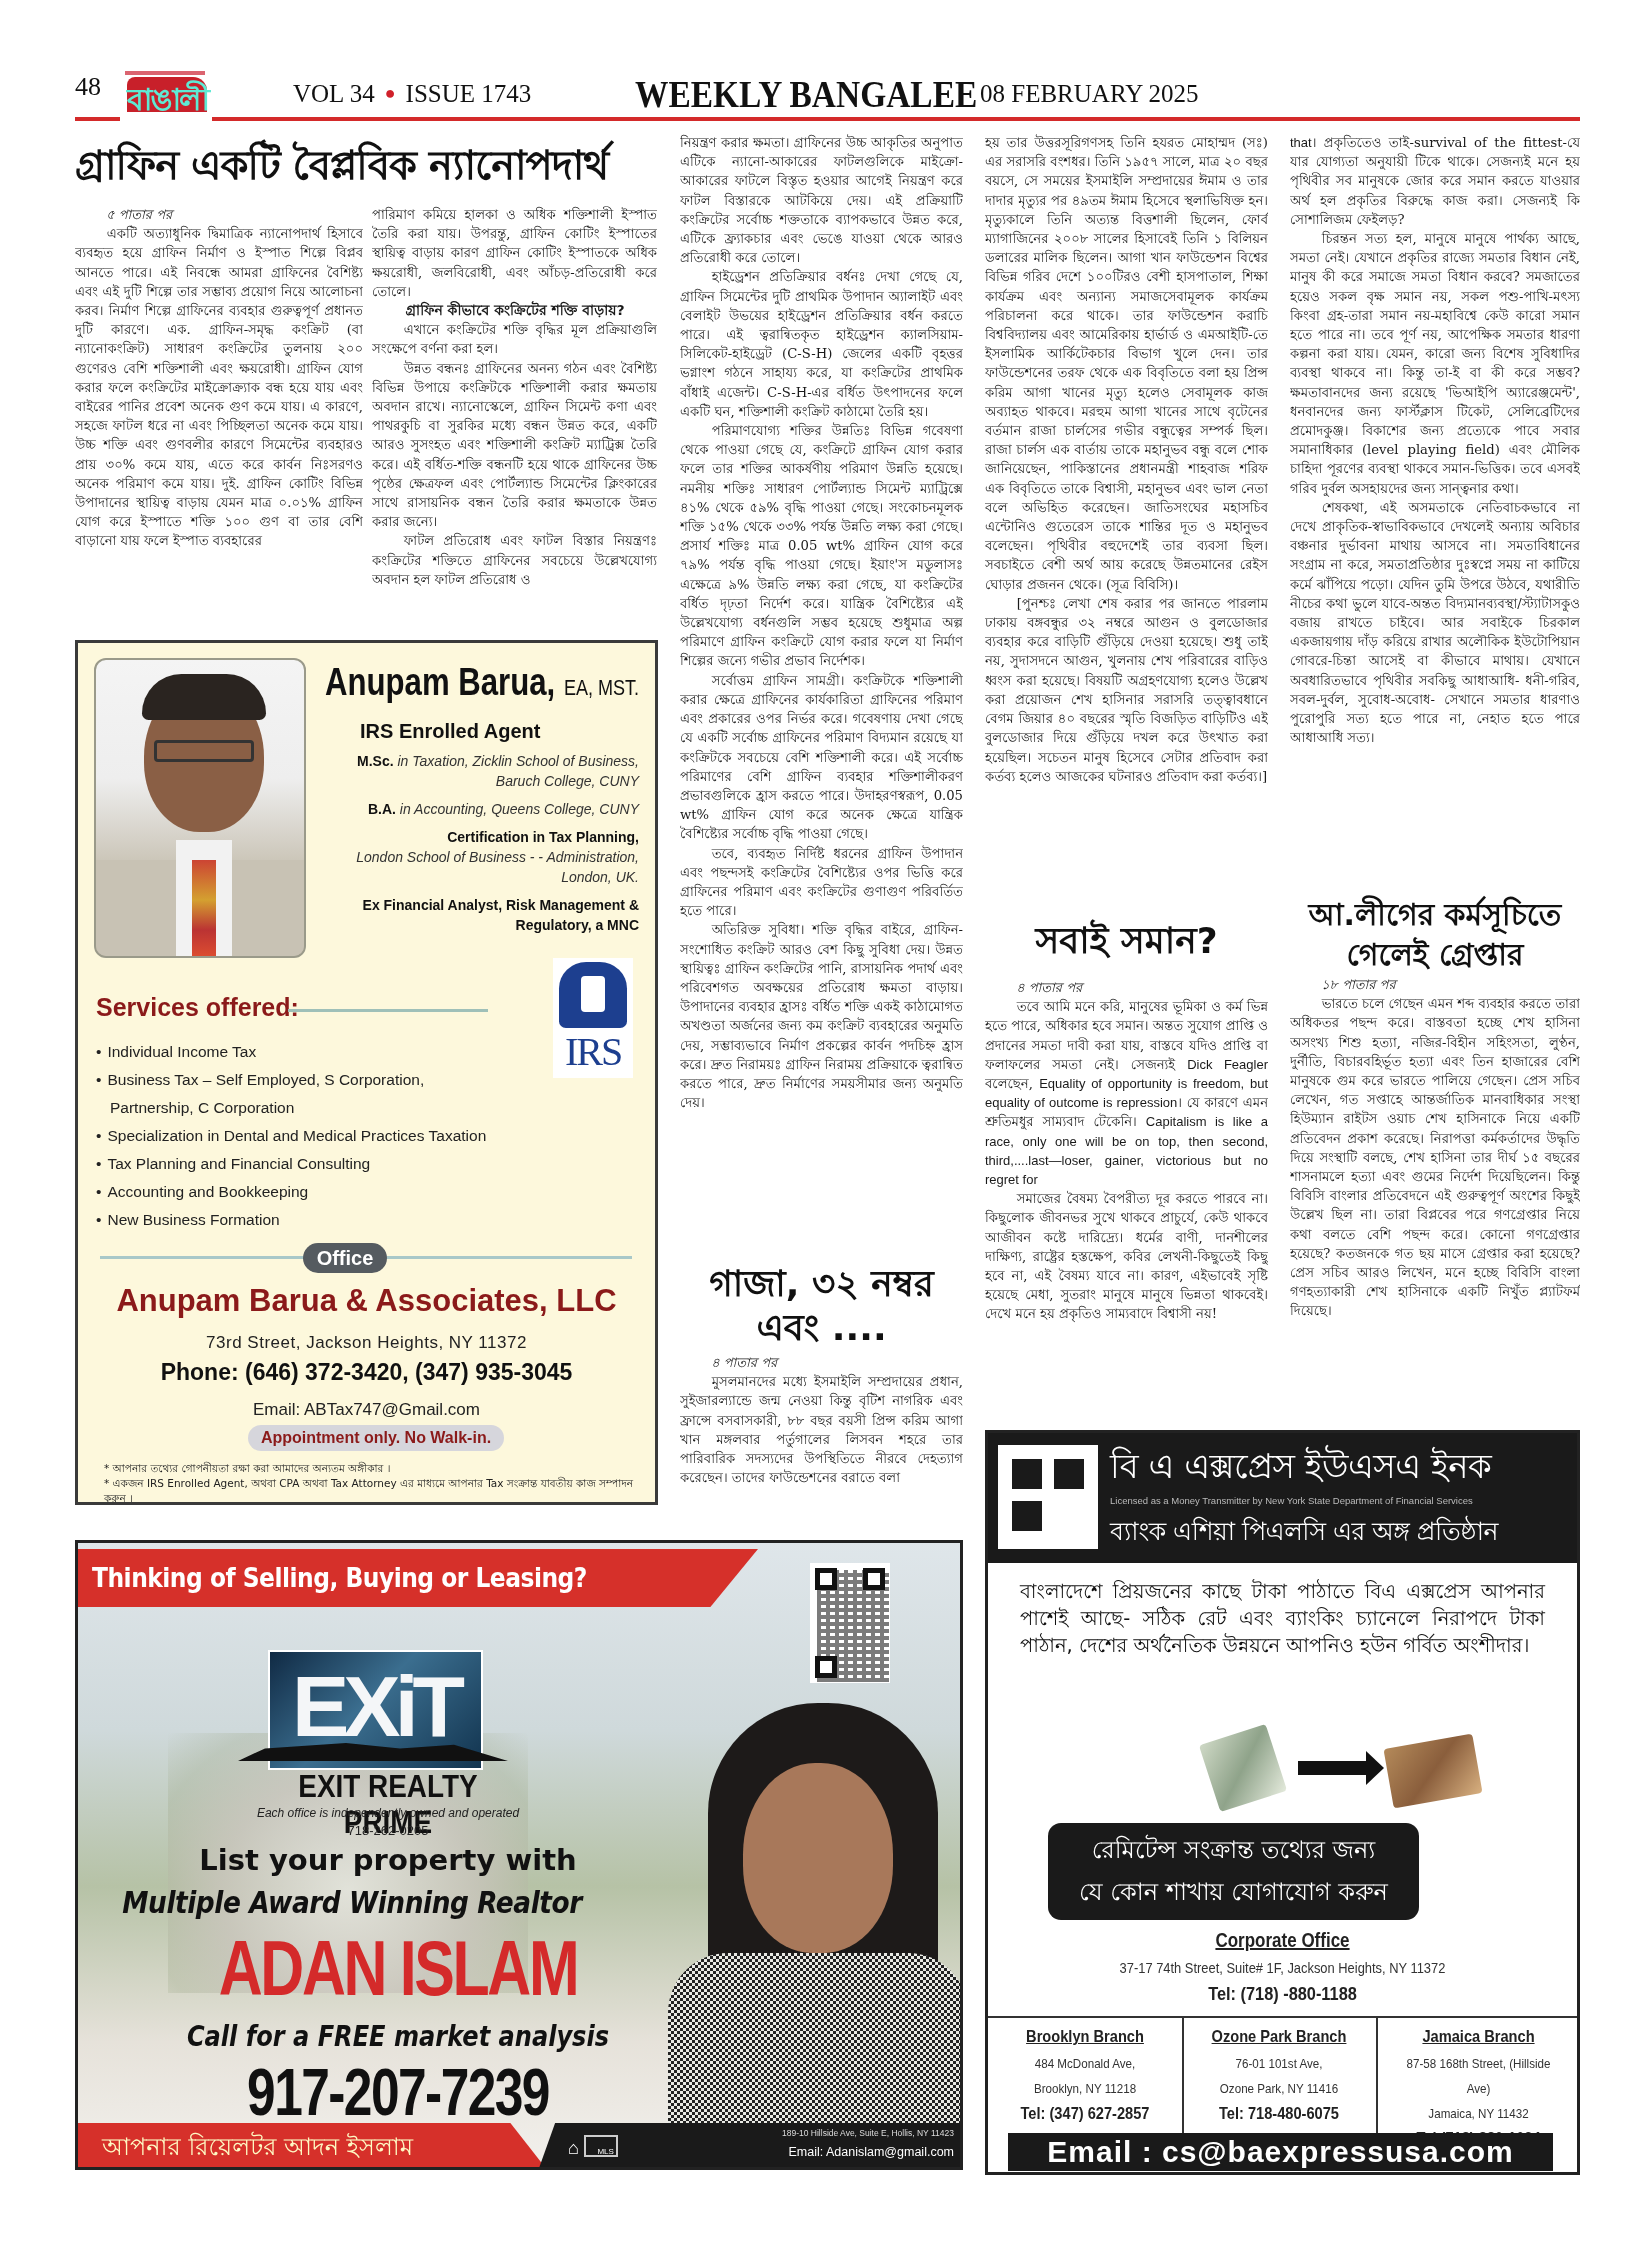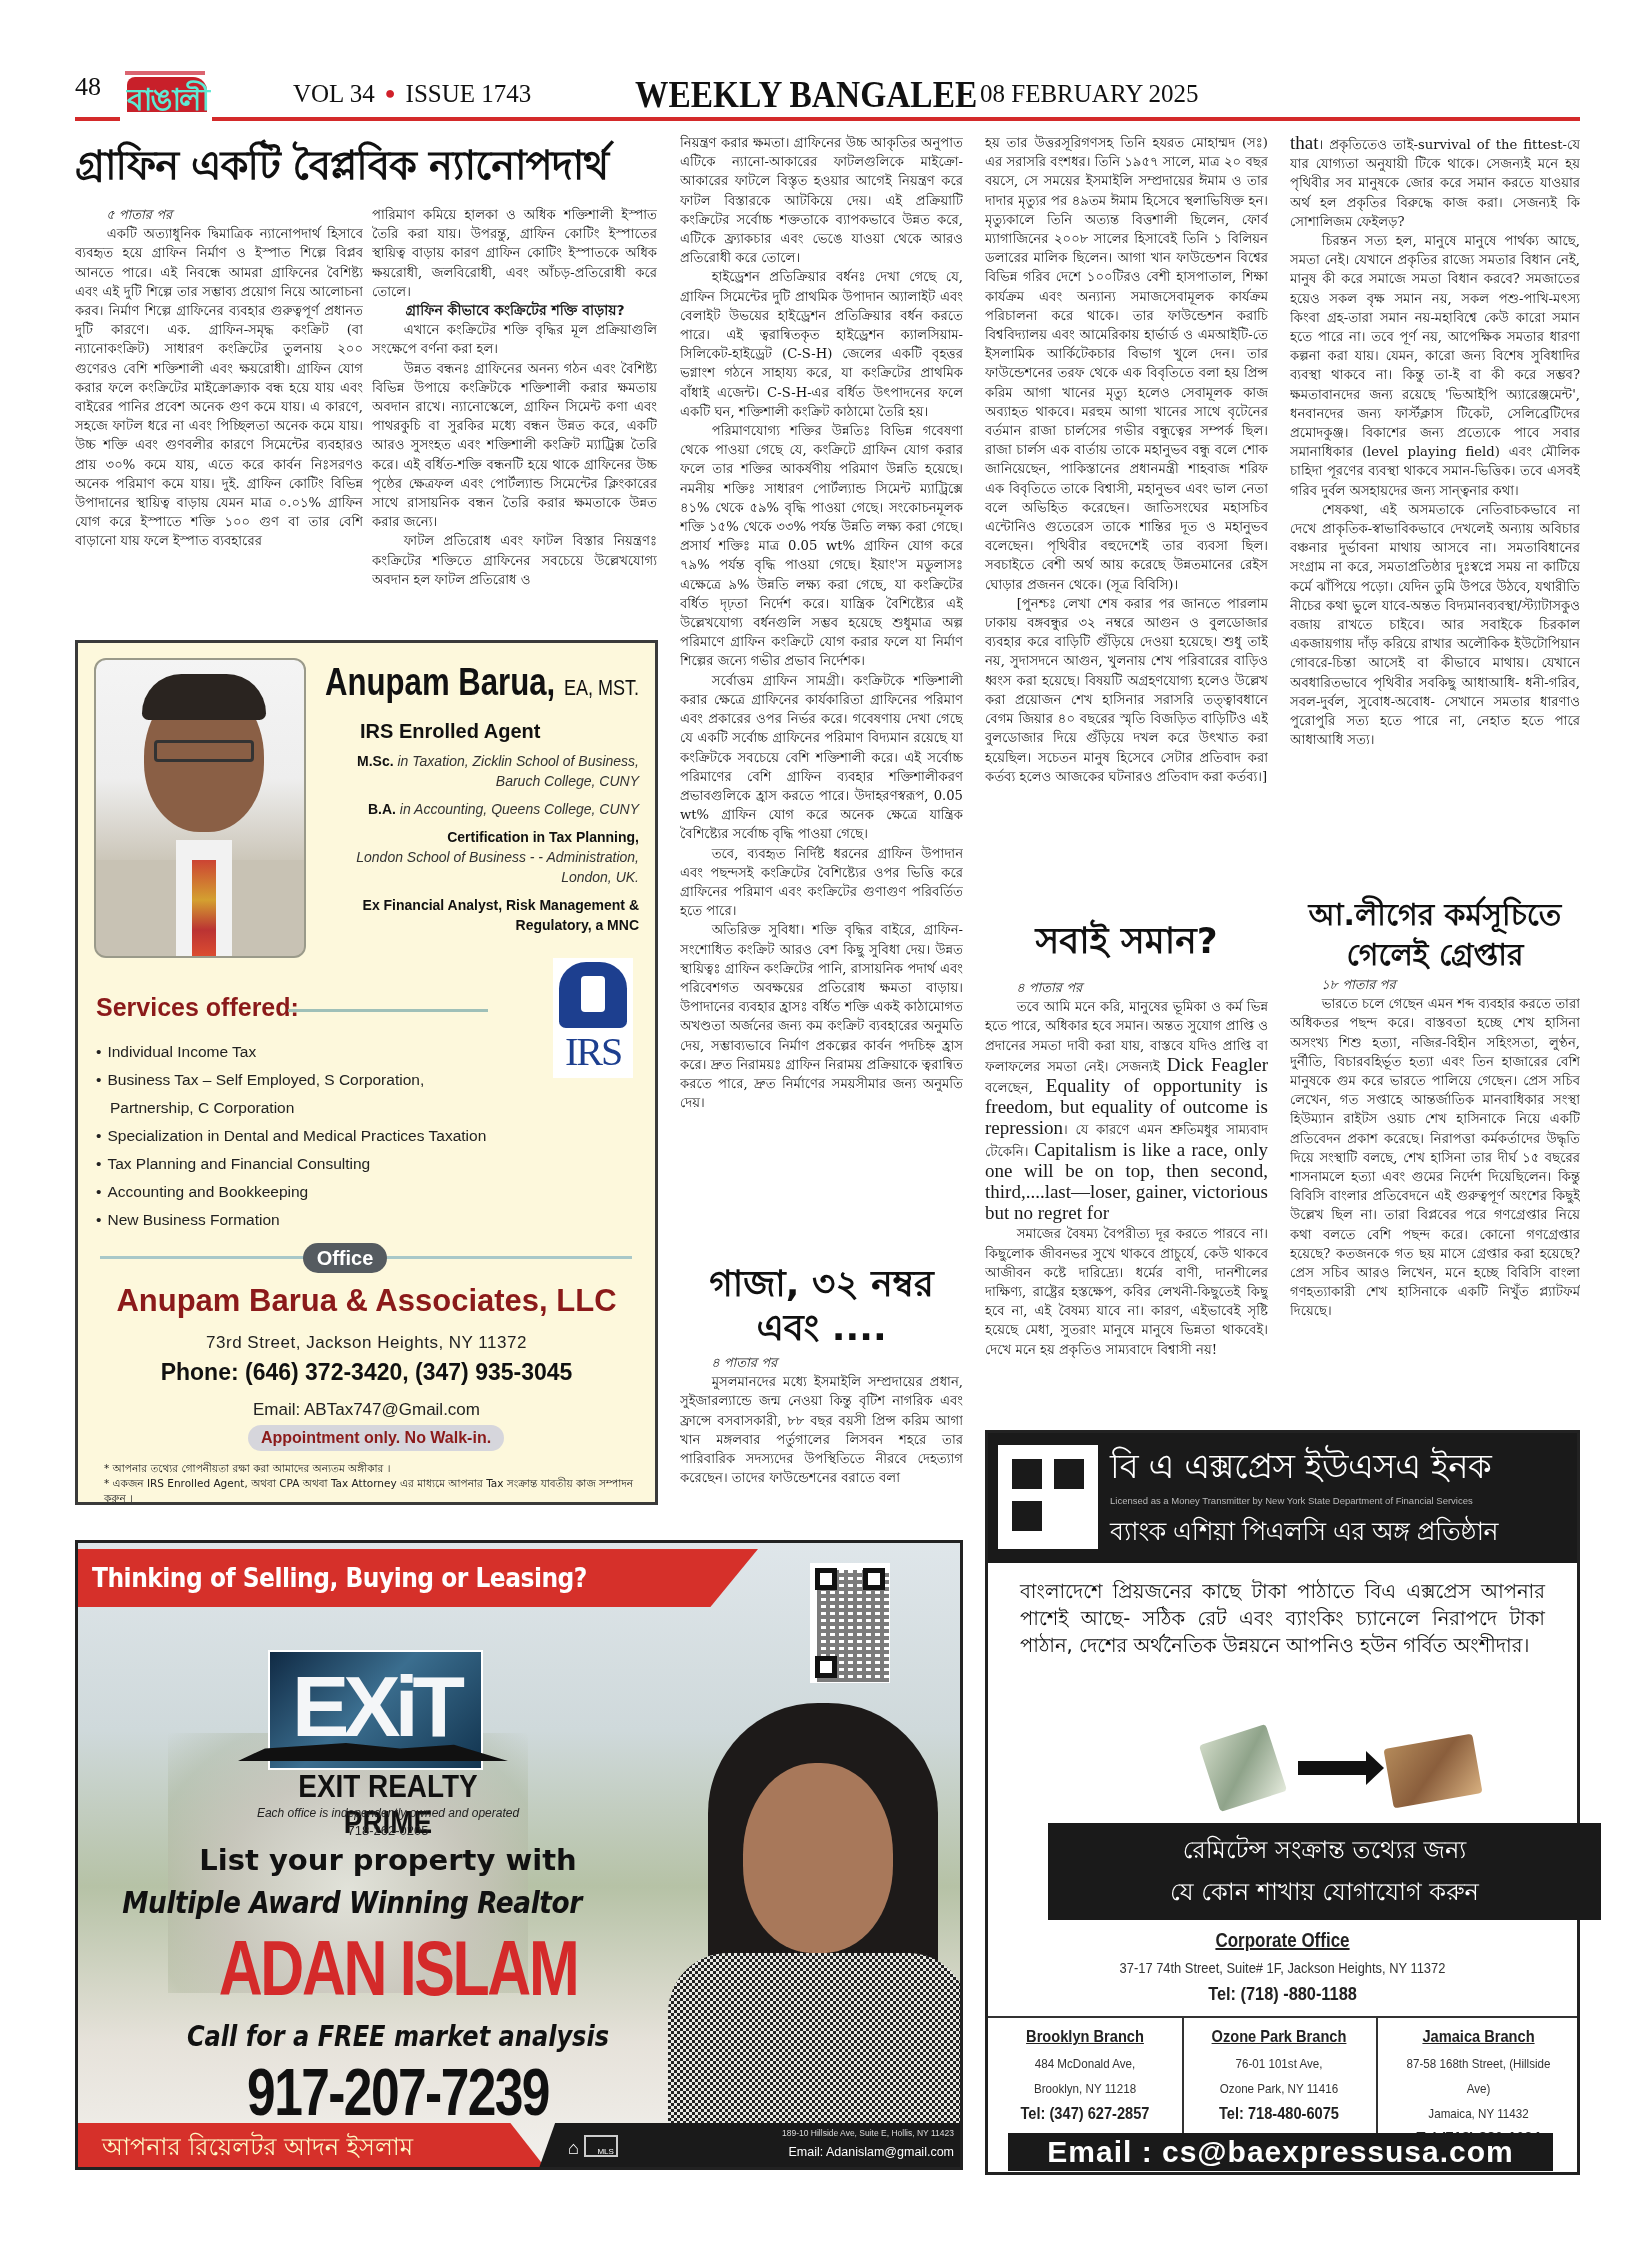--- a/index.html
+++ b/index.html
@@ -20,21 +20,21 @@
   .red-rule { position: absolute; left: 75px; top: 117px; width: 1505px; height: 4px; background: #d42a2a; }
   .red-rule-gap { position: absolute; left: 120px; top: 112px; width: 92px; height: 14px; background: #fff; }
 
   
   .headline-main { position: absolute; left: 75px; top: 130px; width: 585px; height: 70px; font-family: "DejaVu Sans", sans-serif; font-size: 40px; font-weight: bold; line-height: 70px; white-space: nowrap; letter-spacing: -1px; }
   .col { position: absolute; font-family: "DejaVu Serif", serif; font-size: 13.2px; line-height: 19.2px; text-align: justify; color: #1a1a1a; overflow: hidden; }
   .col p { text-indent: 2.4em; }
   .col p.noindent { text-indent: 0; }
   .col .kicker { font-style: italic; font-size: 13px; padding-left: 2.4em; text-indent: 0; color: #222; }
   .col .subhead { font-weight: bold; font-family: "DejaVu Sans", sans-serif; font-size: 14px; text-indent: 2.4em; }
-  .col .en { font-family: Liberation Serif, serif; font-size: 19px; }
+  .col .en { font-family: Liberation Sans, sans-serif; font-size: 13px; }
 
   .c1 { left: 75px; top: 205px; width: 288px; height: 425px; }
   .c2 { left: 372px; top: 205px; width: 285px; height: 425px; }
   .c3a { left: 680px; top: 133px; width: 283px; height: 1120px; }
   .c3-head { position: absolute; left: 680px; top: 1262px; width: 283px; text-align: center; font-family: "DejaVu Sans", sans-serif; font-weight: bold; font-size: 36px; line-height: 44px; }
   .c3b { left: 680px; top: 1353px; width: 283px; height: 150px; }
   .c4a { left: 985px; top: 133px; width: 283px; height: 765px; }
   .c4-head { position: absolute; left: 985px; top: 918px; width: 283px; text-align: center; font-family: "DejaVu Sans", sans-serif; font-weight: bold; font-size: 36px; line-height: 46px; }
   .c4b { left: 985px; top: 964px; width: 283px; height: 430px; }
   .c5a { left: 1290px; top: 133px; width: 290px; height: 740px; }
@@ -112,21 +112,21 @@
   .ad-ba .logo-mark i { position: absolute; background: #1a1a1a; }
   .ad-ba .title-bn { position: absolute; left: 122px; top: 8px; width: 462px; color: #fff; font-family: "DejaVu Sans", sans-serif; font-size: 34px; line-height: 50px; white-space: nowrap; letter-spacing: -0.5px; }
   .ad-ba .licensed { position: absolute; left: 122px; top: 62px; width: 462px; color: #bbb; font-size: 9.5px; white-space: nowrap; }
   .ad-ba .sub-bn { position: absolute; left: 122px; top: 74px; width: 462px; color: #fff; font-family: "DejaVu Sans", sans-serif; font-size: 25px; line-height: 50px; white-space: nowrap; letter-spacing: -0.5px; }
   .ad-ba .body-bn { position: absolute; left: 32px; top: 145px; width: 525px; font-family: "DejaVu Sans", sans-serif; font-size: 19.5px; line-height: 27px; text-align: justify; color: #111; }
   .ad-ba .money { position: absolute; left: 220px; top: 300px; width: 280px; height: 75px; }
   .ad-ba .money .usd { position: absolute; left: 0; top: 0; width: 70px; height: 70px; background: linear-gradient(135deg,#cfd9c6,#8fa38a,#e4eadc); transform: rotate(-18deg); border-radius: 4px; }
   .ad-ba .money .arrow { position: absolute; left: 90px; top: 28px; width: 70px; height: 14px; background: #111; }
   .ad-ba .money .arrow::after { content: ""; position: absolute; right: -16px; top: -10px; border-left: 18px solid #111; border-top: 17px solid transparent; border-bottom: 17px solid transparent; }
   .ad-ba .money .bdt { position: absolute; left: 180px; top: 8px; width: 90px; height: 60px; background: linear-gradient(135deg,#b48a5a,#8a5e3c,#d8b080); transform: rotate(-10deg); border-radius: 4px; }
-  .ad-ba .contact-box { position: absolute; left: 60px; top: 390px; width: 553px; height: 97px; background: #1a1a1a; color: #fff; font-family: "DejaVu Sans", sans-serif; font-size: 24px; line-height: 42px; text-align: center; padding-top: 6px; }
+  .ad-ba .contact-box { position: absolute; left: 60px; top: 390px; width: 371px; height: 97px; background: #1a1a1a; color: #fff; font-family: "DejaVu Sans", sans-serif; font-size: 24px; line-height: 42px; text-align: center; padding-top: 6px; border-radius: 13px; }
   .ad-ba .corp-title { position: absolute; left: 0; top: 496px; width: 589px; text-align: center; font-size: 20px; font-weight: bold; text-decoration: underline; color: #222; transform: scaleX(0.85); }
   .ad-ba .corp-addr { position: absolute; left: 0; top: 526px; width: 589px; text-align: center; font-size: 15px; color: #333; transform: scaleX(0.86); }
   .ad-ba .corp-tel { position: absolute; left: 0; top: 550px; width: 589px; text-align: center; font-size: 19px; font-weight: bold; color: #222; transform: scaleX(0.86); }
   .ad-ba .branch-rule { position: absolute; left: 0; top: 583px; width: 589px; height: 2px; background: #333; }
   .ad-ba .branch { position: absolute; top: 590px; width: 190px; text-align: center; color: #333; transform: scaleX(0.86); }
   .ad-ba .branch .bt { font-size: 17px; font-weight: bold; text-decoration: underline; color: #222; line-height: 28px; }
   .ad-ba .branch .bl { font-size: 13.5px; line-height: 25px; }
   .ad-ba .branch .btel { font-size: 17px; font-weight: bold; color: #222; line-height: 26px; }
   .ad-ba .branch-div { position: absolute; top: 585px; width: 2px; height: 126px; background: #333; }
   .ad-ba .email-bar { position: absolute; left: 20px; top: 700px; width: 545px; height: 38px; background: #1a1a1a; color: #fff; font-size: 30px; font-weight: bold; text-align: center; line-height: 38px; letter-spacing: 1px; }

